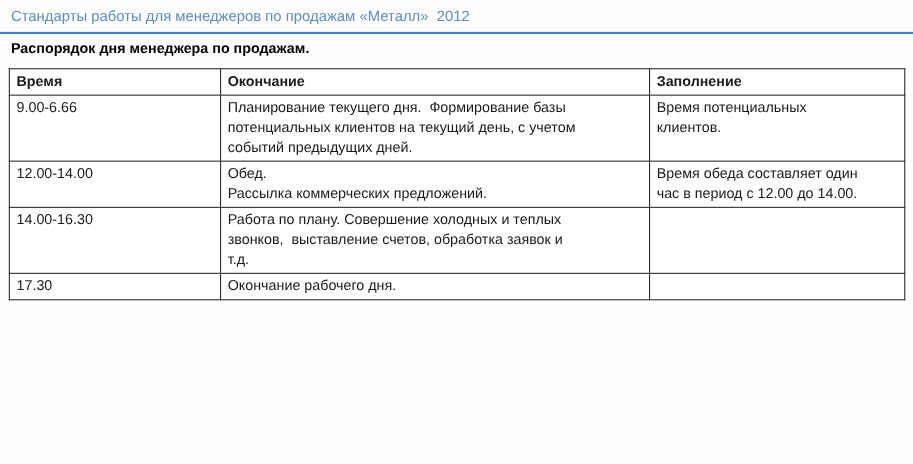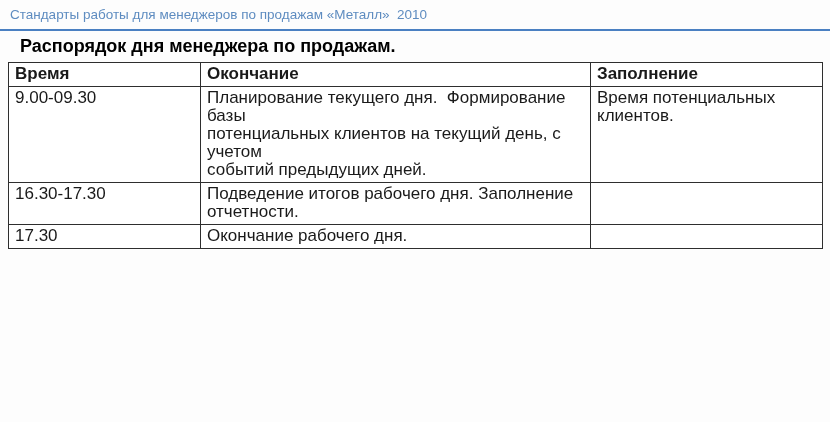--- a/index.html
+++ b/index.html
@@ -21,83 +21,91 @@
   .header-rule {
     position: absolute;
     left: 0;
     top: 29px;
     width: 830px;
     height: 2px;
     background: #4a80c2;
   }
   .doc-title {
     position: absolute;
-    left: 20px;
+    left: 10px;
     top: 36px;
-    font-size: 18px;
+    font-size: 13px;
     font-weight: bold;
     color: #000;
   }
   table.schedule {
     position: absolute;
     left: 8px;
     top: 62px;
     width: 814px;
     border-collapse: collapse;
     table-layout: fixed;
     background: #ffffff;
   }
   col.c-time    { width: 192px; }
   col.c-action  { width: 390px; }
   col.c-comment { width: 232px; }
   .schedule th, .schedule td {
     border: 1px solid #2e2e2e;
-    font-size: 17px;
+    font-size: 13px;
     line-height: 18px;
     padding: 2px 6px 3px 6px;
     vertical-align: top;
     text-align: left;
     white-space: pre-wrap;
     color: #1a1a1a;
   }
   .schedule th { font-weight: bold; }
 </style>
 </head>
 <body>
 
-<div class="doc-header">Стандарты работы для менеджеров по продажам «Металл»  2010</div>
+<div class="doc-header">Стандарты работы для менеджеров по продажам «Металл»  2012</div>
 <div class="header-rule"></div>
 <div class="doc-title">Распорядок дня менеджера по продажам.</div>
 
 <table class="schedule">
   <colgroup>
     <col class="c-time">
     <col class="c-action">
     <col class="c-comment">
   </colgroup>
   <thead>
     <tr>
       <th>Время</th>
       <th>Окончание</th>
       <th>Заполнение</th>
     </tr>
   </thead>
   <tbody>
     <tr>
-      <td>9.00-09.30</td>
+      <td>9.00-6.66</td>
       <td>Планирование текущего дня.  Формирование базы
 потенциальных клиентов на текущий день, с учетом
 событий предыдущих дней.</td>
       <td>Время потенциальных
 клиентов.</td>
     </tr>
     <tr>
-      <td>16.30-17.30</td>
-      <td>Подведение итогов рабочего дня. Заполнение
-отчетности.</td>
+      <td>12.00-14.00</td>
+      <td>Обед.
+Рассылка коммерческих предложений.</td>
+      <td>Время обеда составляет один
+час в период с 12.00 до 14.00.</td>
+    </tr>
+    <tr>
+      <td>14.00-16.30</td>
+      <td>Работа по плану. Совершение холодных и теплых
+звонков,  выставление счетов, обработка заявок и
+т.д.</td>
       <td></td>
     </tr>
     <tr>
       <td>17.30</td>
       <td>Окончание рабочего дня.</td>
       <td></td>
     </tr>
   </tbody>
 </table>
 

